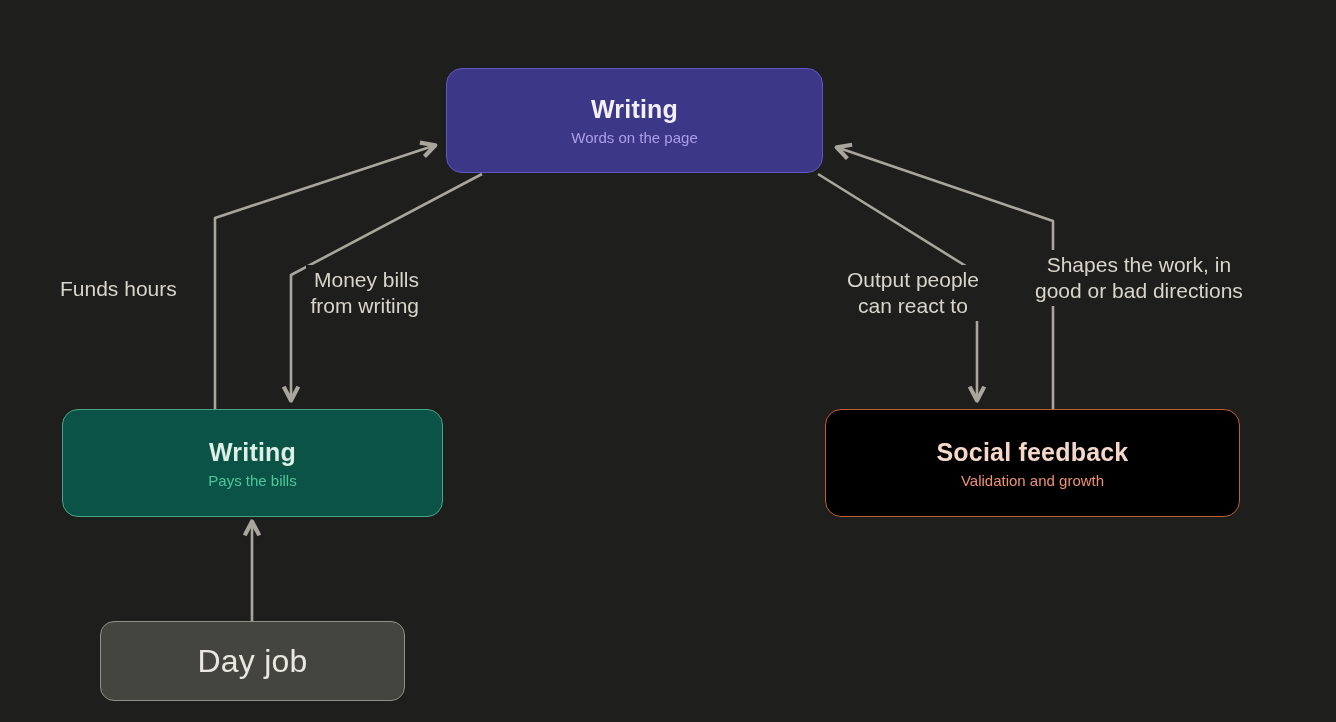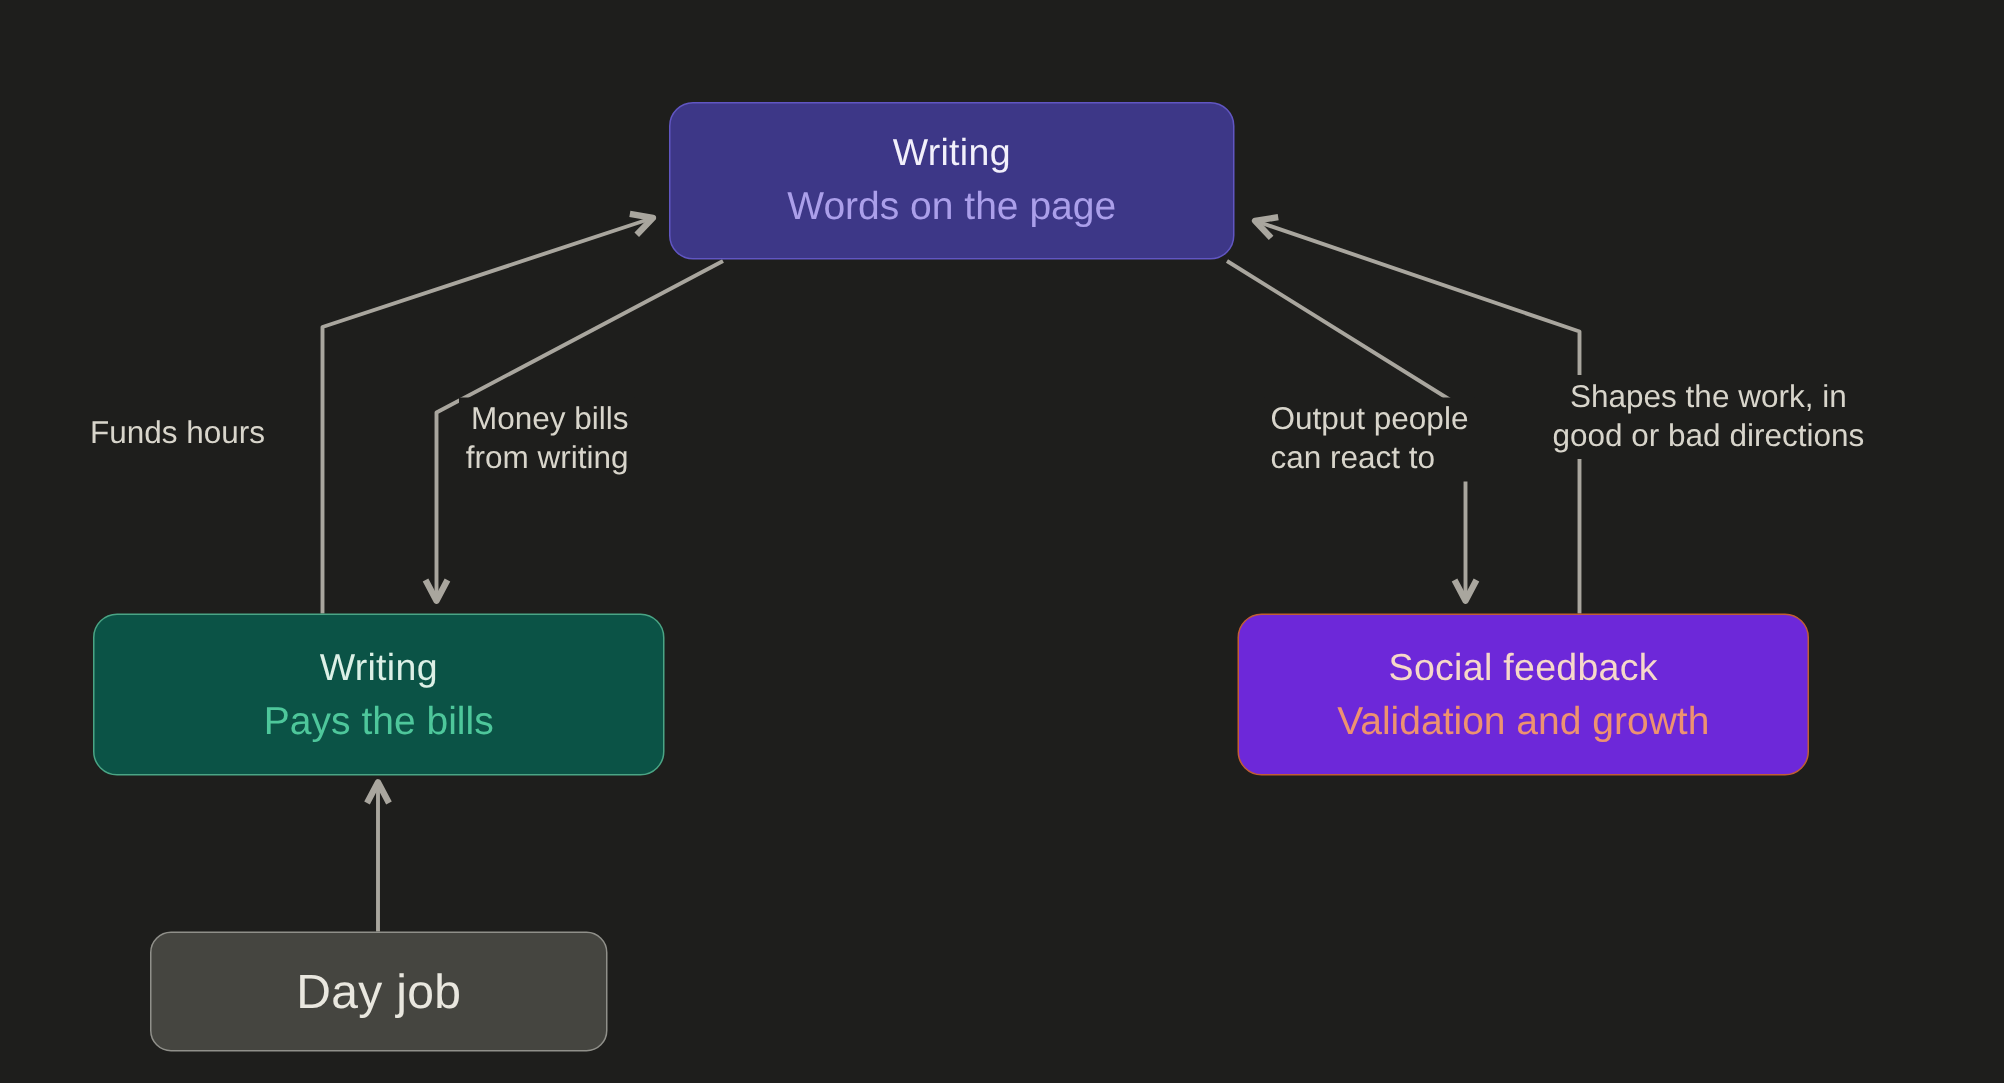--- a/index.html
+++ b/index.html
@@ -7,46 +7,46 @@
     position:relative;width:1336px;height:722px;background:#1e1e1c;
     font-family:"Liberation Sans",sans-serif;overflow:hidden;
   }
   svg.edges{position:absolute;left:0;top:0;width:1336px;height:722px;}
   svg.edges path{fill:none;stroke:#a9a69e;stroke-width:2.6;stroke-linejoin:round;stroke-linecap:butt;}
 
   .node{
     position:absolute;display:flex;flex-direction:column;align-items:center;justify-content:center;
     border-radius:16px;box-sizing:border-box;text-align:center;gap:5px;
   }
-  .node .title{font-size:25px;font-weight:normal;letter-spacing:.2px;}
-  .node .subtitle{font-size:26px;}
+  .node .title{font-size:25px;font-weight:bold;letter-spacing:.2px;}
+  .node .subtitle{font-size:15px;}
 
   .node-writing{left:446px;top:68px;width:377px;height:105px;background:#3d3787;border:1.5px solid #6156c2;}
   .node-writing .title{color:#f2f0fb;}
   .node-writing .subtitle{color:#ab9fea;}
 
   .node-funding{left:62px;top:409px;width:381px;height:108px;background:#0b5346;border:1.5px solid #4aa585;}
   .node-funding .title{color:#dcf0e6;}
   .node-funding .subtitle{color:#4ec79b;}
 
-  .node-social{left:825px;top:409px;width:381px;height:108px;background:#6d28d9;border:1.5px solid #c05e34;}
+  .node-social{left:825px;top:409px;width:415px;height:108px;background:#000000;border:1.5px solid #c05e34;}
   .node-social .title{color:#f6d8c9;}
   .node-social .subtitle{color:#ee9270;}
 
   .node-dayjob{left:100px;top:621px;width:305px;height:80px;background:#454540;border:1.5px solid #90908a;border-radius:14px;}
   .node-dayjob .title{color:#e9e7df;font-weight:normal;font-size:32px;}
 
   .edge-label{
     position:absolute;color:#d8d5cb;font-size:21px;line-height:26px;
     background:#1e1e1c;padding:2px 4px;white-space:nowrap;text-align:right;
   }
   .edge-label .lline{display:block;}
   .label-funds{left:56px;top:274px;}
   .label-money{right:913px;top:265px;text-align:right;}
-  .label-output{left:843px;top:265px;text-align:left;}
+  .label-output{left:843px;top:265px;text-align:center;}
   .label-shapes{left:1031px;top:250px;text-align:center;}
 </style>
 </head>
 <body>
 
 <div class="stage">
 
   <svg class="edges" viewBox="0 0 1336 722">
     <defs>
       <marker id="arrowhead" viewBox="0 0 12 12" refX="9" refY="6" markerWidth="7.5" markerHeight="7.5" orient="auto-start-reverse">

